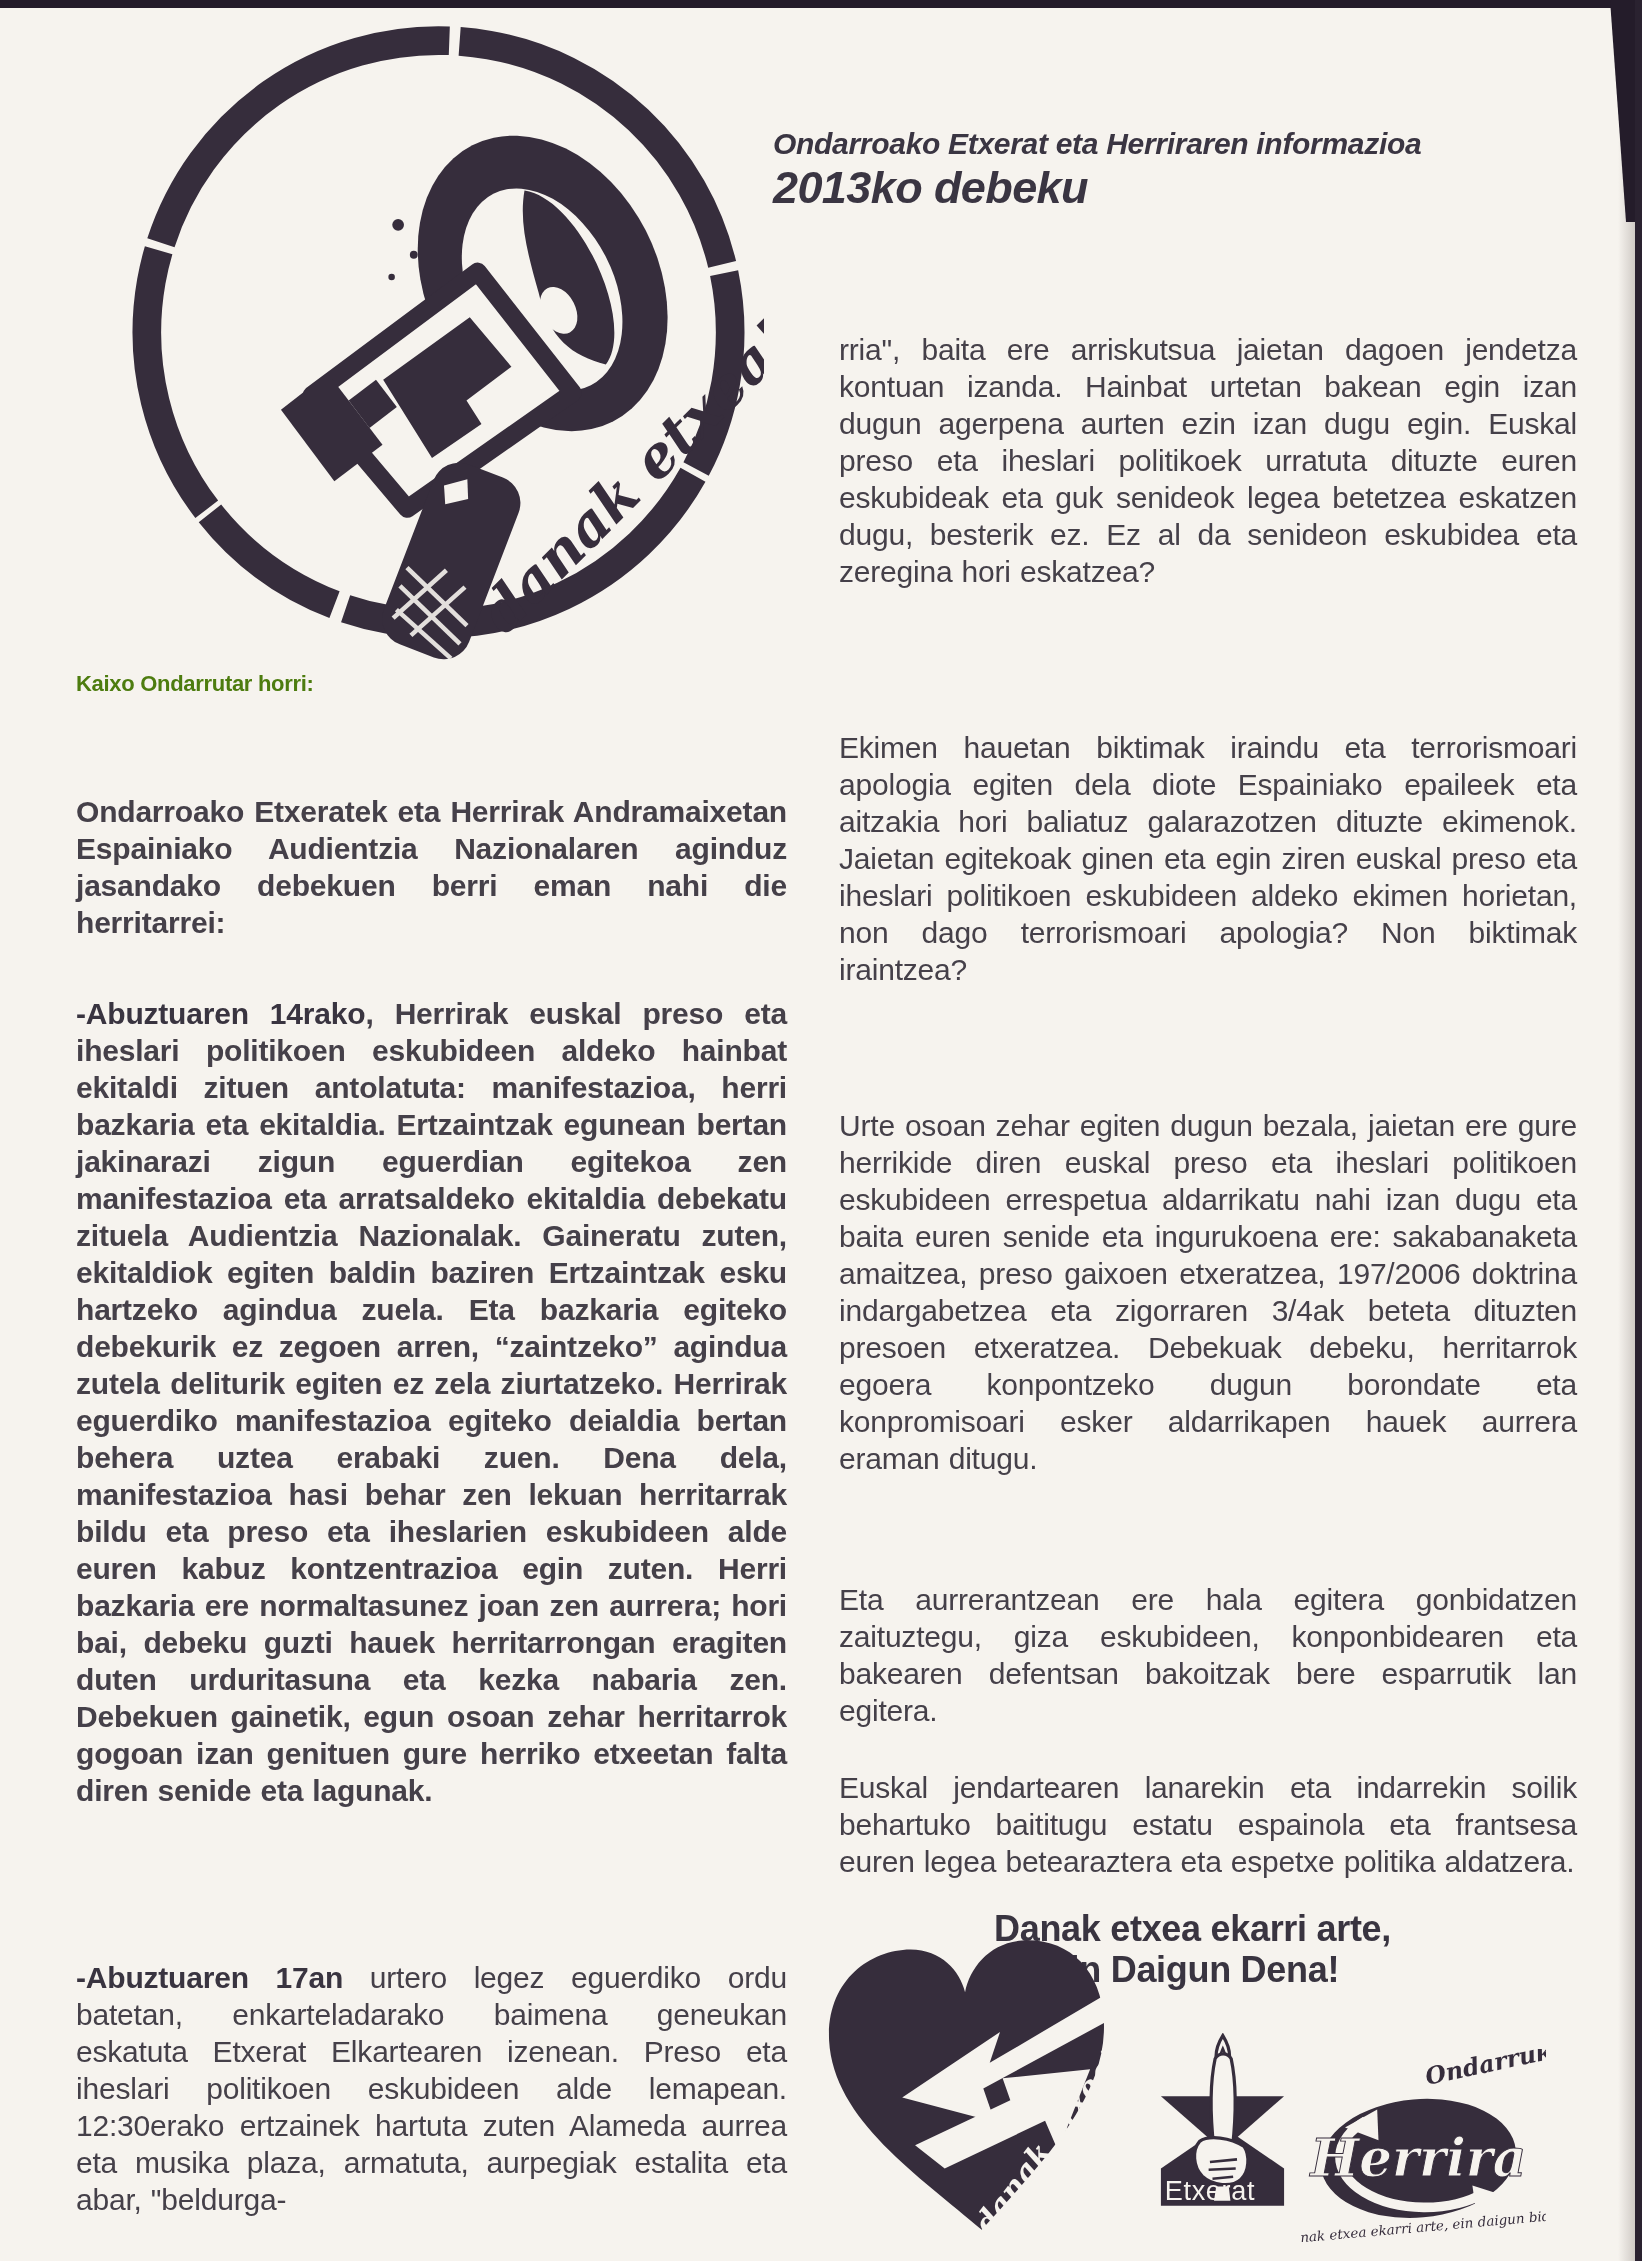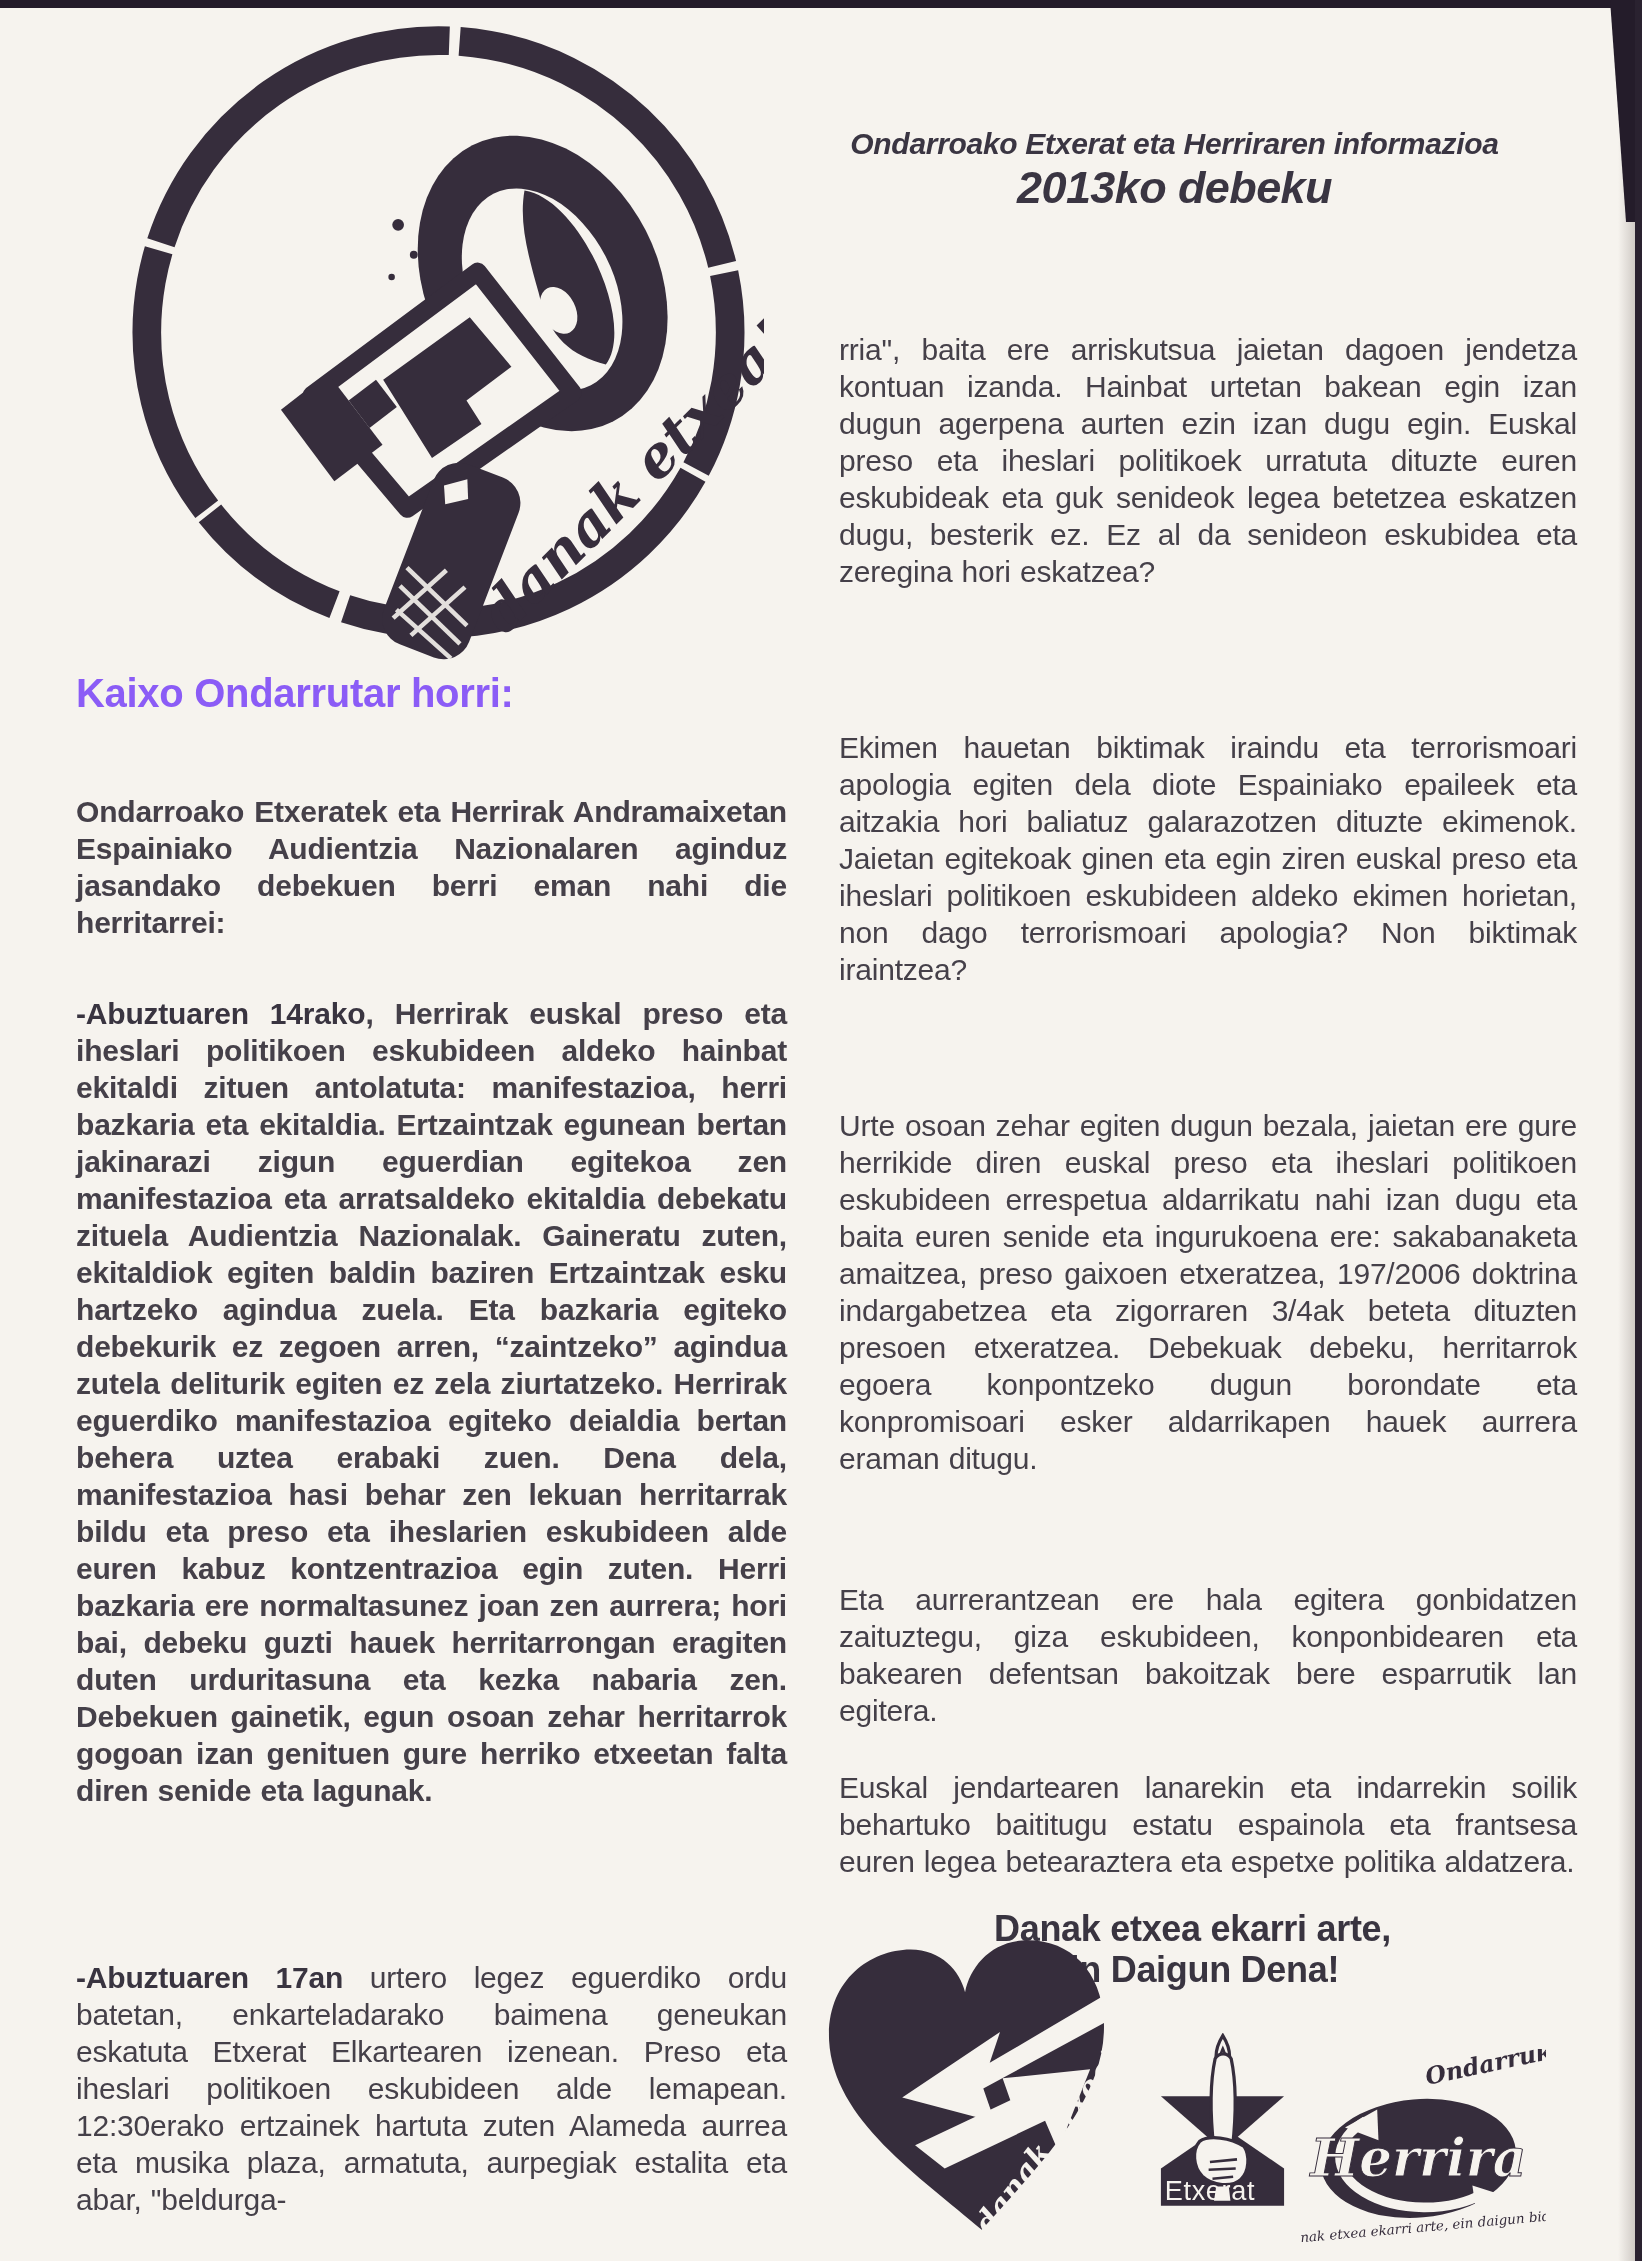--- a/index.html
+++ b/index.html
@@ -4,26 +4,26 @@
 <style>
   html,body{margin:0;padding:0;}
   body{width:1643px;height:2261px;font-family:"Liberation Sans",sans-serif;}
   .page{position:absolute;left:0;top:0;width:1643px;height:2261px;background:#f6f3ee;overflow:hidden;}
   .scan-bar-top{position:absolute;left:0;top:0;width:1643px;height:7.7px;background:#241c2a;}
   .scan-wedge{position:absolute;right:0;top:0;width:50px;height:222px;background:#241c2a;
     clip-path:polygon(34% 0,100% 0,100% 100%,66% 100%);}
   .scan-strip{position:absolute;right:0;top:0;width:7.7px;height:2261px;background:#2a2230;}
   .scan-shadow{position:absolute;right:7.7px;top:0;width:17px;height:2261px;
     background:linear-gradient(to right,rgba(110,100,95,0) 0%,rgba(110,100,95,0.28) 100%);}
-  .header{position:absolute;left:773px;top:126px;width:803px;text-align:center;color:#3a3542;
+  .header{position:absolute;left:773px;top:126px;width:803px;text-align:left;color:#3a3542;
     font-weight:bold;font-style:italic;}
   .header .l1{font-size:30px;line-height:36px;letter-spacing:-0.3px;}
   .header .l2{font-size:45px;line-height:52px;letter-spacing:-0.6px;}
-  .heading{position:absolute;left:76px;top:671px;width:712px;font-size:40px;font-weight:bold;
-    color:#8b5cf6;letter-spacing:-0.3px;}
+  .heading{position:absolute;left:76px;top:671px;width:712px;font-size:22px;font-weight:bold;
+    color:#4d7c0f;letter-spacing:-0.3px;}
   .para{position:absolute;font-size:30px;line-height:37px;color:#454049;text-align:justify;
     letter-spacing:-0.2px;word-spacing:1px;}
   .para b{color:#393440;}
   .colL{left:76px;width:711px;}
   .colR{left:839px;width:738px;}
   #left-p1{top:763px;font-weight:bold;}
   #left-p2{top:965px;font-weight:bold;}
   #left-p3{top:1929px;}
   #right-p1{top:301px;}
   #right-p2{top:699px;}

